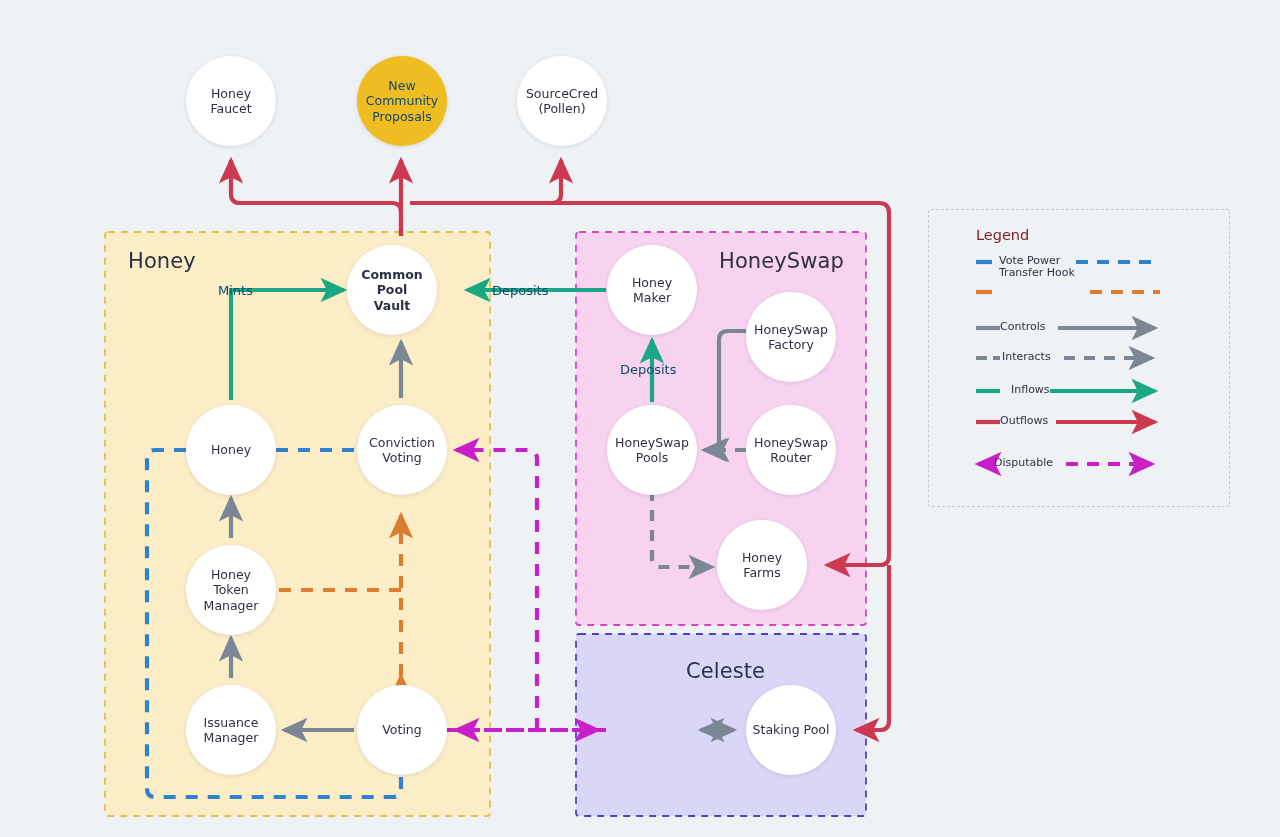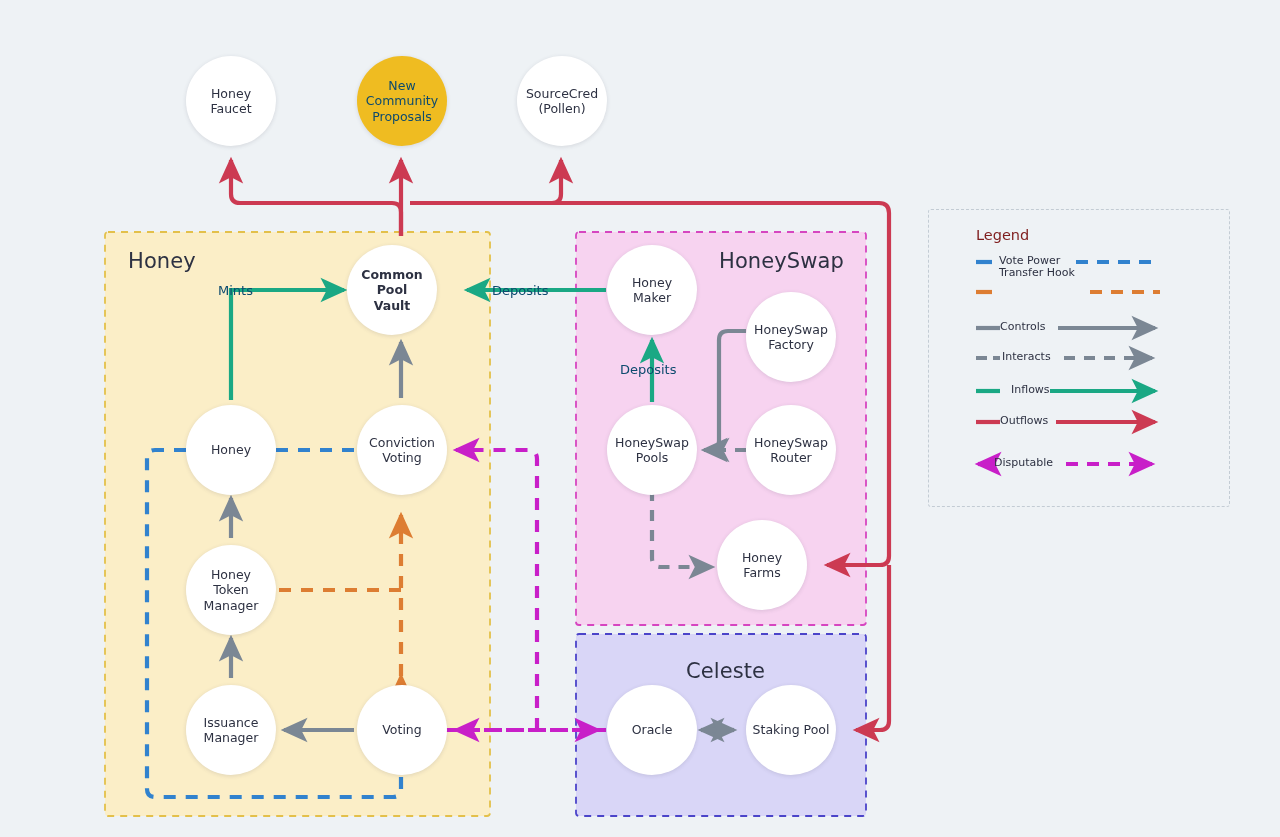--- a/index.html
+++ b/index.html
@@ -167,23 +167,20 @@
   <div class="node" style="left:607px;top:405px;width:90px;height:90px;">
     <span>HoneySwap<br>Pools</span>
   </div>
   <div class="node" style="left:746px;top:405px;width:90px;height:90px;">
     <span>HoneySwap<br>Router</span>
   </div>
   <div class="node" style="left:717px;top:520px;width:90px;height:90px;">
     <span>Honey<br>Farms</span>
   </div>
 
-  <div class="node" style="left:607px;top:685px;width:90px;height:90px;">
-    <span>Oracle</span>
-  </div>
   <div class="node" style="left:746px;top:685px;width:90px;height:90px;">
     <span>Staking Pool</span>
   </div>
 
   <div class="edge-label" style="left:218px;top:283px;">Mints</div>
   <div class="edge-label" style="left:492px;top:283px;">Deposits</div>
   <div class="edge-label" style="left:620px;top:362px;">Deposits</div>
 
   <div class="legend-box"></div>
   <div class="legend-title">Legend</div>

